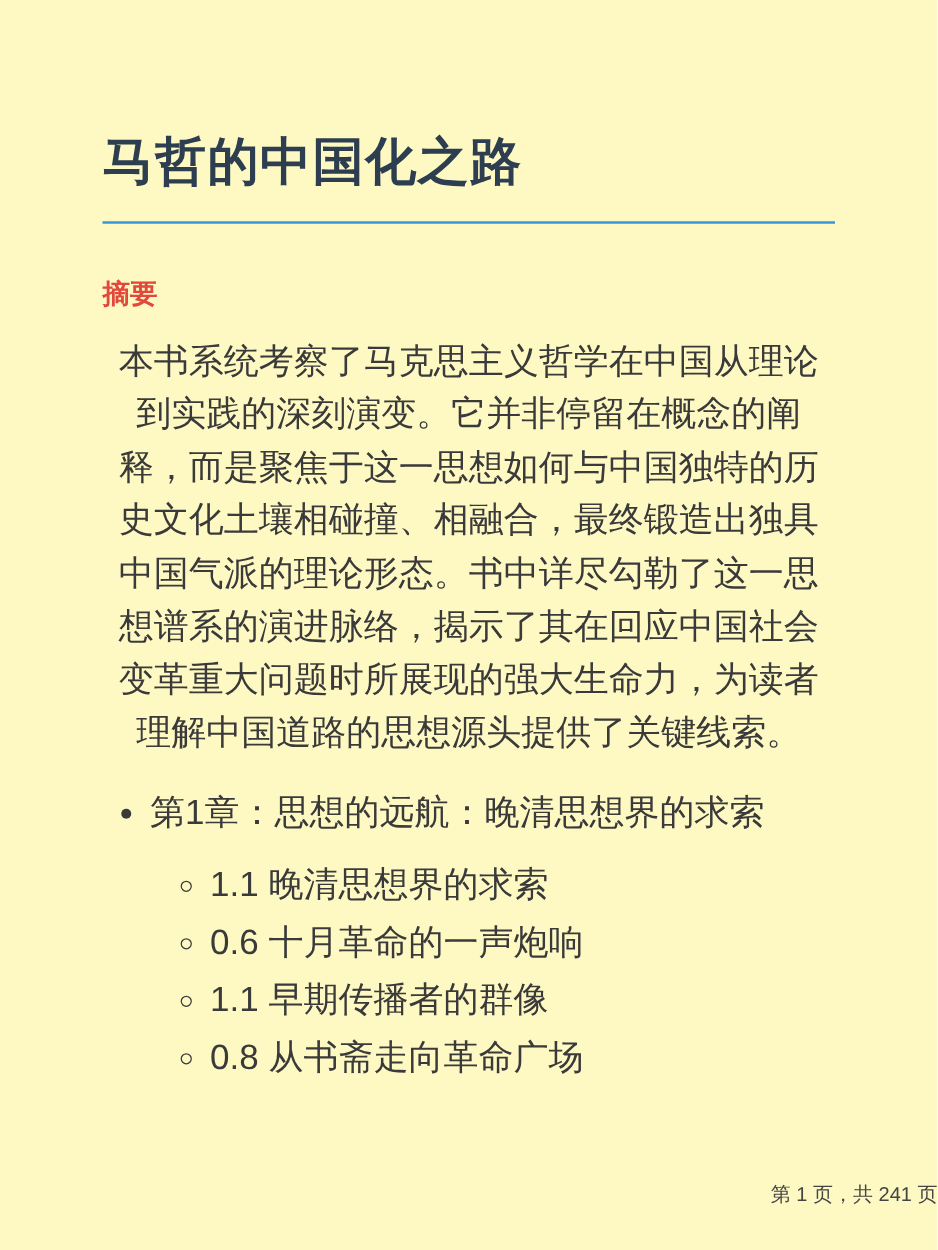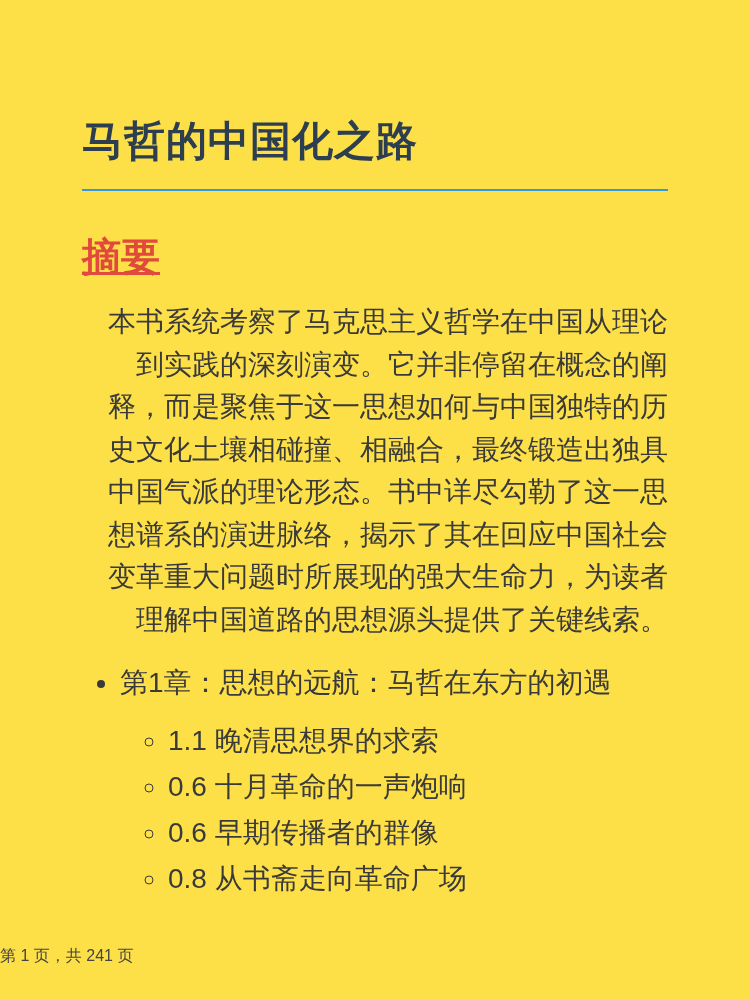--- a/index.html
+++ b/index.html
@@ -5,54 +5,53 @@
   html, body {
     margin: 0;
     padding: 0;
     background: #ffffff;
   }
   .page {
     position: relative;
     width: 750px;
     height: 1000px;
     box-sizing: border-box;
-    padding: 12px 82px;
+    padding: 0 82px;
     overflow: hidden;
-    background: #fde047;
+    background: #fef9c3;
     font-family: "Liberation Sans", "DejaVu Sans", sans-serif;
     color: var(--body-text, #3a3a3a);
   }
   .doc-title {
     margin: 0;
     padding-top: 104px;
     font-size: 41px;
     line-height: 1.25;
     font-weight: 700;
     letter-spacing: 1px;
     color: var(--title-color, #2c3e50);
   }
   .title-divider {
     border: none;
     border-top: 2px solid var(--divider-color, #3498db);
     margin: 22px 0 0 0;
   }
   .section-heading {
     margin: 42px 0 0 0;
-    font-size: 39px;
+    font-size: 22px;
     line-height: 1.25;
     font-weight: 700;
     color: var(--accent-color, #e2493d);
-    text-decoration: underline;
   }
   .abstract-text {
     margin: 19px 0 0 0;
     font-size: 28px;
     line-height: 42.5px;
     color: var(--body-text, #3a3a3a);
-    text-align: right;
+    text-align: center;
   }
   ul.toc-list {
     margin: 21px 0 0 0;
     padding-left: 38px;
     list-style: disc;
     font-size: 28px;
     color: var(--body-text, #3a3a3a);
   }
   ul.toc-list > li {
     line-height: 42px;
@@ -64,46 +63,46 @@
   }
   ul.toc-sublist > li {
     line-height: 42px;
     margin-top: 4px;
   }
   .page-footer {
     position: absolute;
     left: 0;
     right: 0;
     bottom: 33px;
-    text-align: left;
+    text-align: right;
     font-size: 16px;
     color: #444444;
   }
 </style>
 </head>
 <body>
 
 <div class="page">
 
   <h1 class="doc-title">马哲的中国化之路</h1>
 
   <hr class="title-divider">
 
   <h2 class="section-heading">摘要</h2>
 
   <p class="abstract-text">本书系统考察了马克思主义哲学在中国从理论到实践的深刻演变。它并非停留在概念的阐释，而是聚焦于这一思想如何与中国独特的历史文化土壤相碰撞、相融合，最终锻造出独具中国气派的理论形态。书中详尽勾勒了这一思想谱系的演进脉络，揭示了其在回应中国社会变革重大问题时所展现的强大生命力，为读者理解中国道路的思想源头提供了关键线索。</p>
 
 
   <ul class="toc-list">
     <li>
-      <span>第1章：思想的远航：马哲在东方的初遇</span>
+      <span>第1章：思想的远航：晚清思想界的求索</span>
       <ul class="toc-sublist">
         <li>1.1 晚清思想界的求索</li>
         <li>0.6 十月革命的一声炮响</li>
-        <li>0.6 早期传播者的群像</li>
+        <li>1.1 早期传播者的群像</li>
         <li>0.8 从书斋走向革命广场</li>
       </ul>
     </li>
   </ul>
 
   <div class="page-footer">第 1 页，共 241 页</div>
 
 </div>
 
 </body></html>

